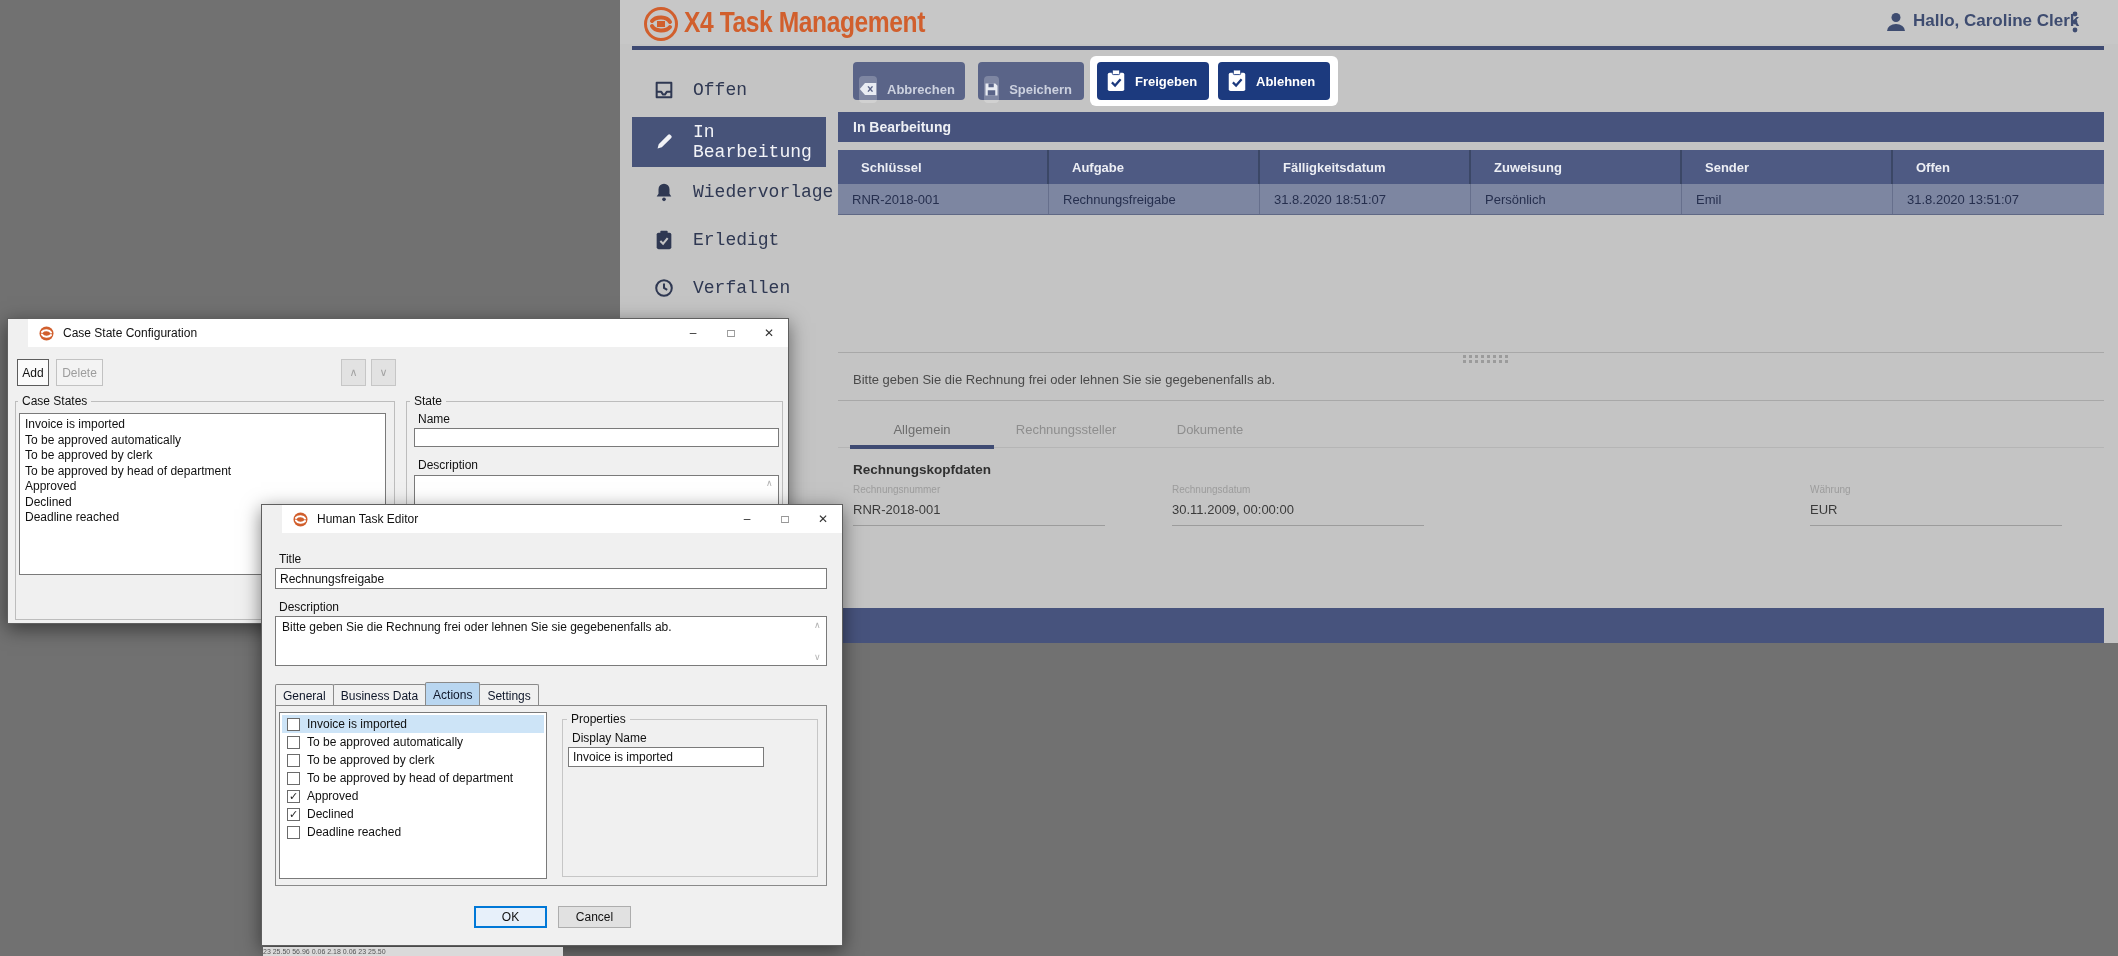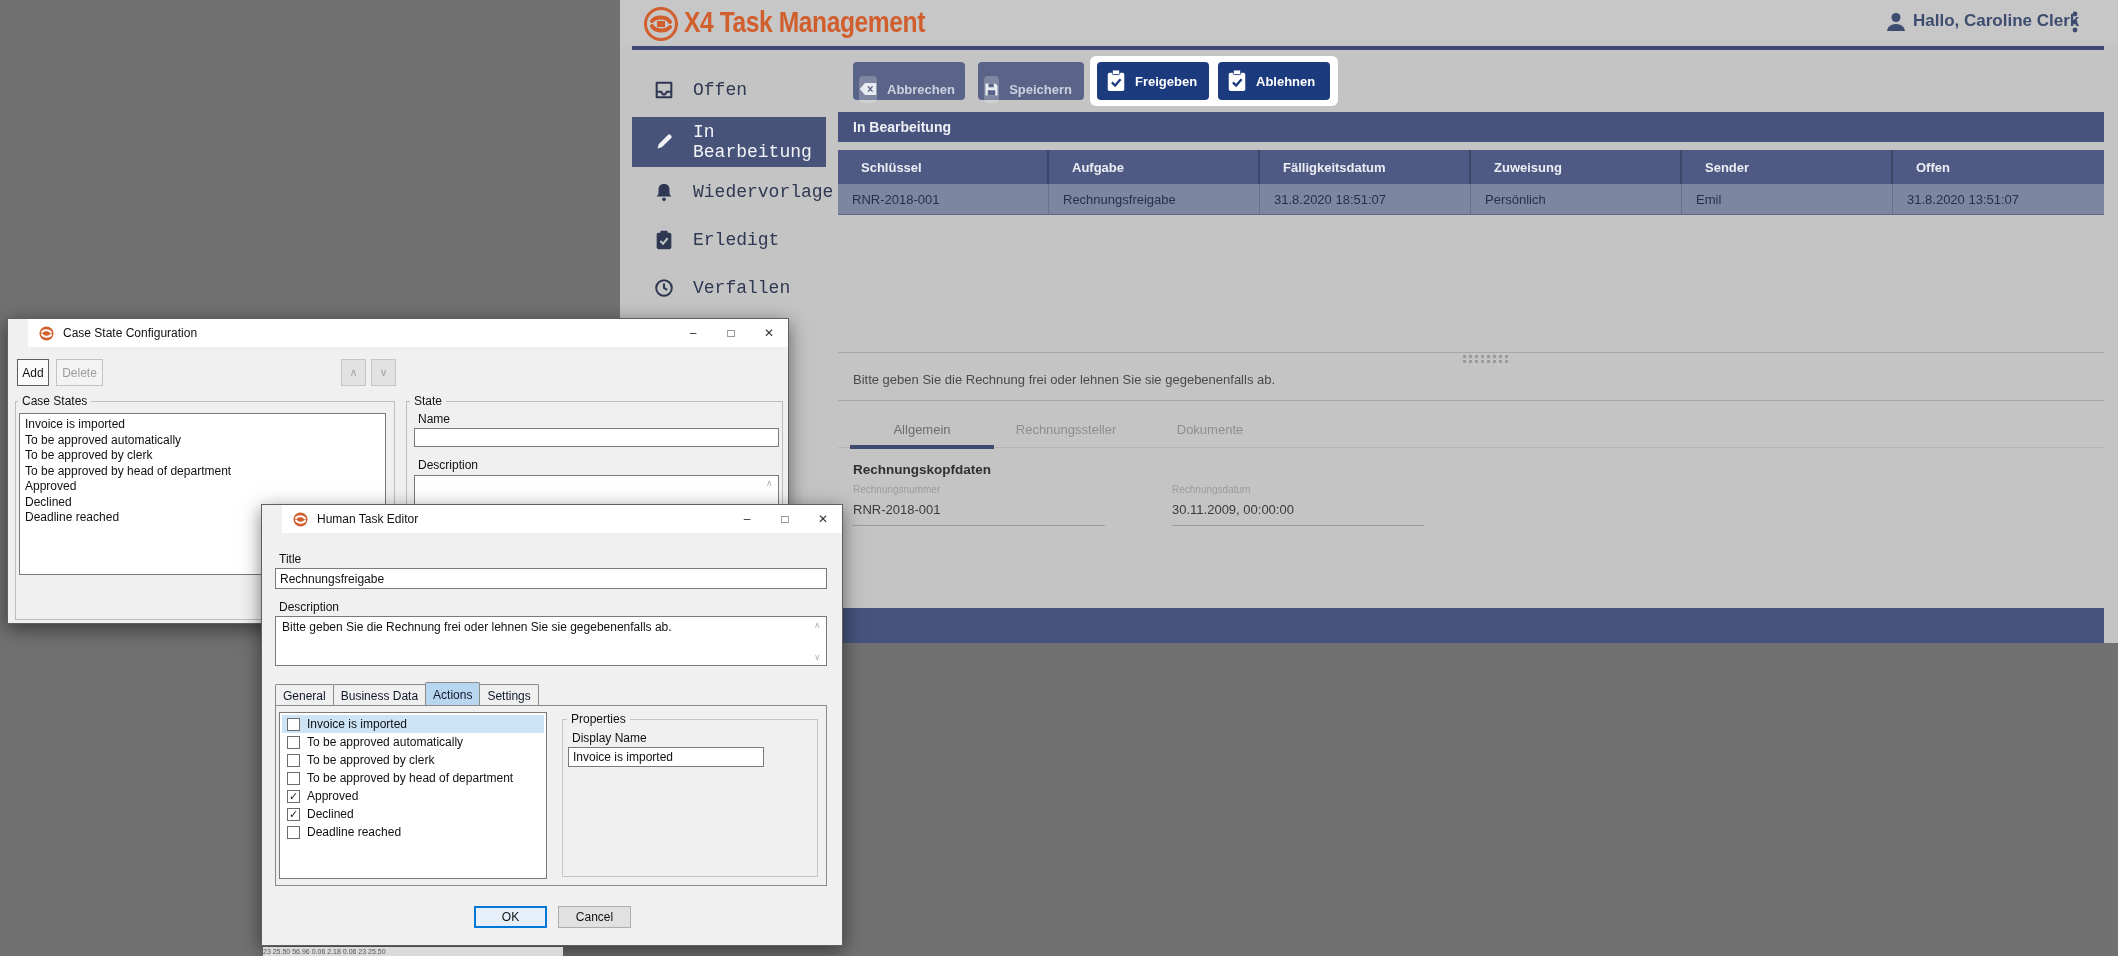--- a/index.html
+++ b/index.html
@@ -238,20 +238,25 @@
     <div class="abs fld" style="left:233px">
       <div class="fl">Rechnungsnummer</div>
       <div class="fv">RNR-2018-001</div>
       <div class="fu"></div>
     </div>
     <div class="abs fld" style="left:552px">
       <div class="fl">Rechnungsdatum</div>
       <div class="fv">30.11.2009, 00:00:00</div>
       <div class="fu"></div>
     </div>
+    <div class="abs fld" style="left:1190px">
+      <div class="fl">Währung</div>
+      <div class="fv">EUR</div>
+      <div class="fu"></div>
+    </div>
 
     <div class="abs navybar"></div>
   </div>
 
   <div class="abs dlg" style="left:7px;top:318px;width:782px;height:306px">
     <div class="abs titlebar">
       <svg class="dlogo" width="17" height="17" viewBox="0 0 34 34">
         <circle cx="17" cy="17" r="14" fill="#d15f2d"></circle>
         <path d="M8 14 a10 7 0 0 1 18 1 M26 20 a10 7 0 0 1 -18 -1" fill="none" stroke="#fff" stroke-width="4" stroke-linecap="round"></path>
       </svg>

